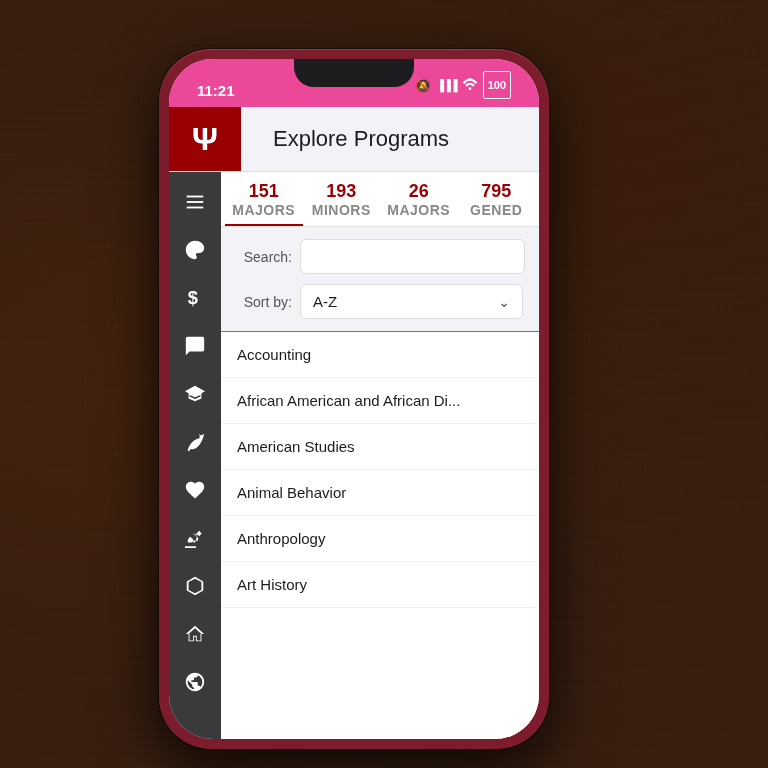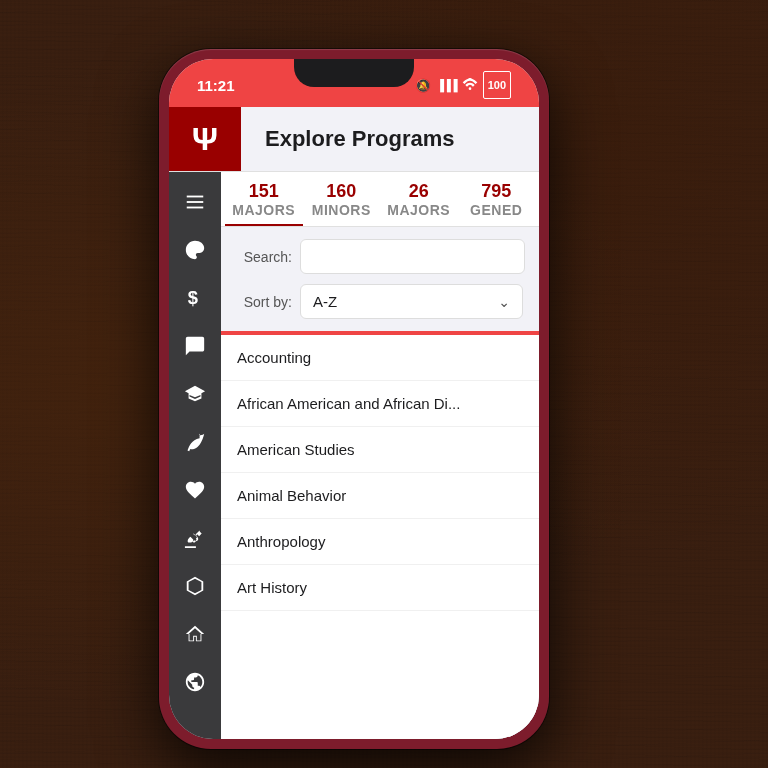--- a/index.html
+++ b/index.html
@@ -83,24 +83,24 @@
       width: 100%;
       height: 100%;
       background: #f2f2f7;
       display: flex;
       flex-direction: column;
       overflow: hidden;
     }
 
     
     .status-bar {
-      background: #ef4444;
+      background: #ec4899;
       color: white;
       display: flex;
-      align-items: center;
+      align-items: flex-end;
       justify-content: space-between;
       padding: 12px 28px 8px;
       font-size: 15px;
       font-weight: 600;
       min-height: 44px;
       position: relative;
     }
 
     .status-bar-time {
       font-weight: 700;
@@ -144,23 +144,23 @@
       flex-shrink: 0;
     }
 
     .iu-trident {
       color: white;
       font-size: 32px;
       font-weight: 900;
     }
 
     .header-title {
-      padding: 0 24px;
+      padding: 0 32px;
       font-size: 22px;
-      font-weight: 700;
+      font-weight: 400;
       color: #1c1c1e;
     }
 
     
     .main-layout {
       display: flex;
       flex: 1;
       overflow: hidden;
     }
 
@@ -291,21 +291,21 @@
     .chevron {
       color: #555;
       font-size: 14px;
     }
 
     
     .programs-list {
       background: white;
       flex: 1;
       overflow-y: auto;
-      border-top: 4px solid #ef4444;
+      border-top: 1px solid #ef4444;
     }
 
     .program-item {
       padding: 14px 16px;
       border-bottom: 1px solid #f0f0f0;
       font-size: 15px;
       color: #1c1c1e;
       cursor: pointer;
       display: flex;
       align-items: center;
@@ -429,21 +429,21 @@
         </div>
 
         <div class="content">
 
           <div class="tabs">
             <div class="tab active">
               <span class="tab-count">151</span>
               <span class="tab-label">MAJORS</span>
             </div>
             <div class="tab">
-              <span class="tab-count">160</span>
+              <span class="tab-count">193</span>
               <span class="tab-label">MINORS</span>
             </div>
             <div class="tab">
               <span class="tab-count">26</span>
               <span class="tab-label">MAJORS</span>
             </div>
             <div class="tab">
               <span class="tab-count">795</span>
               <span class="tab-label">GENED</span>
             </div>

